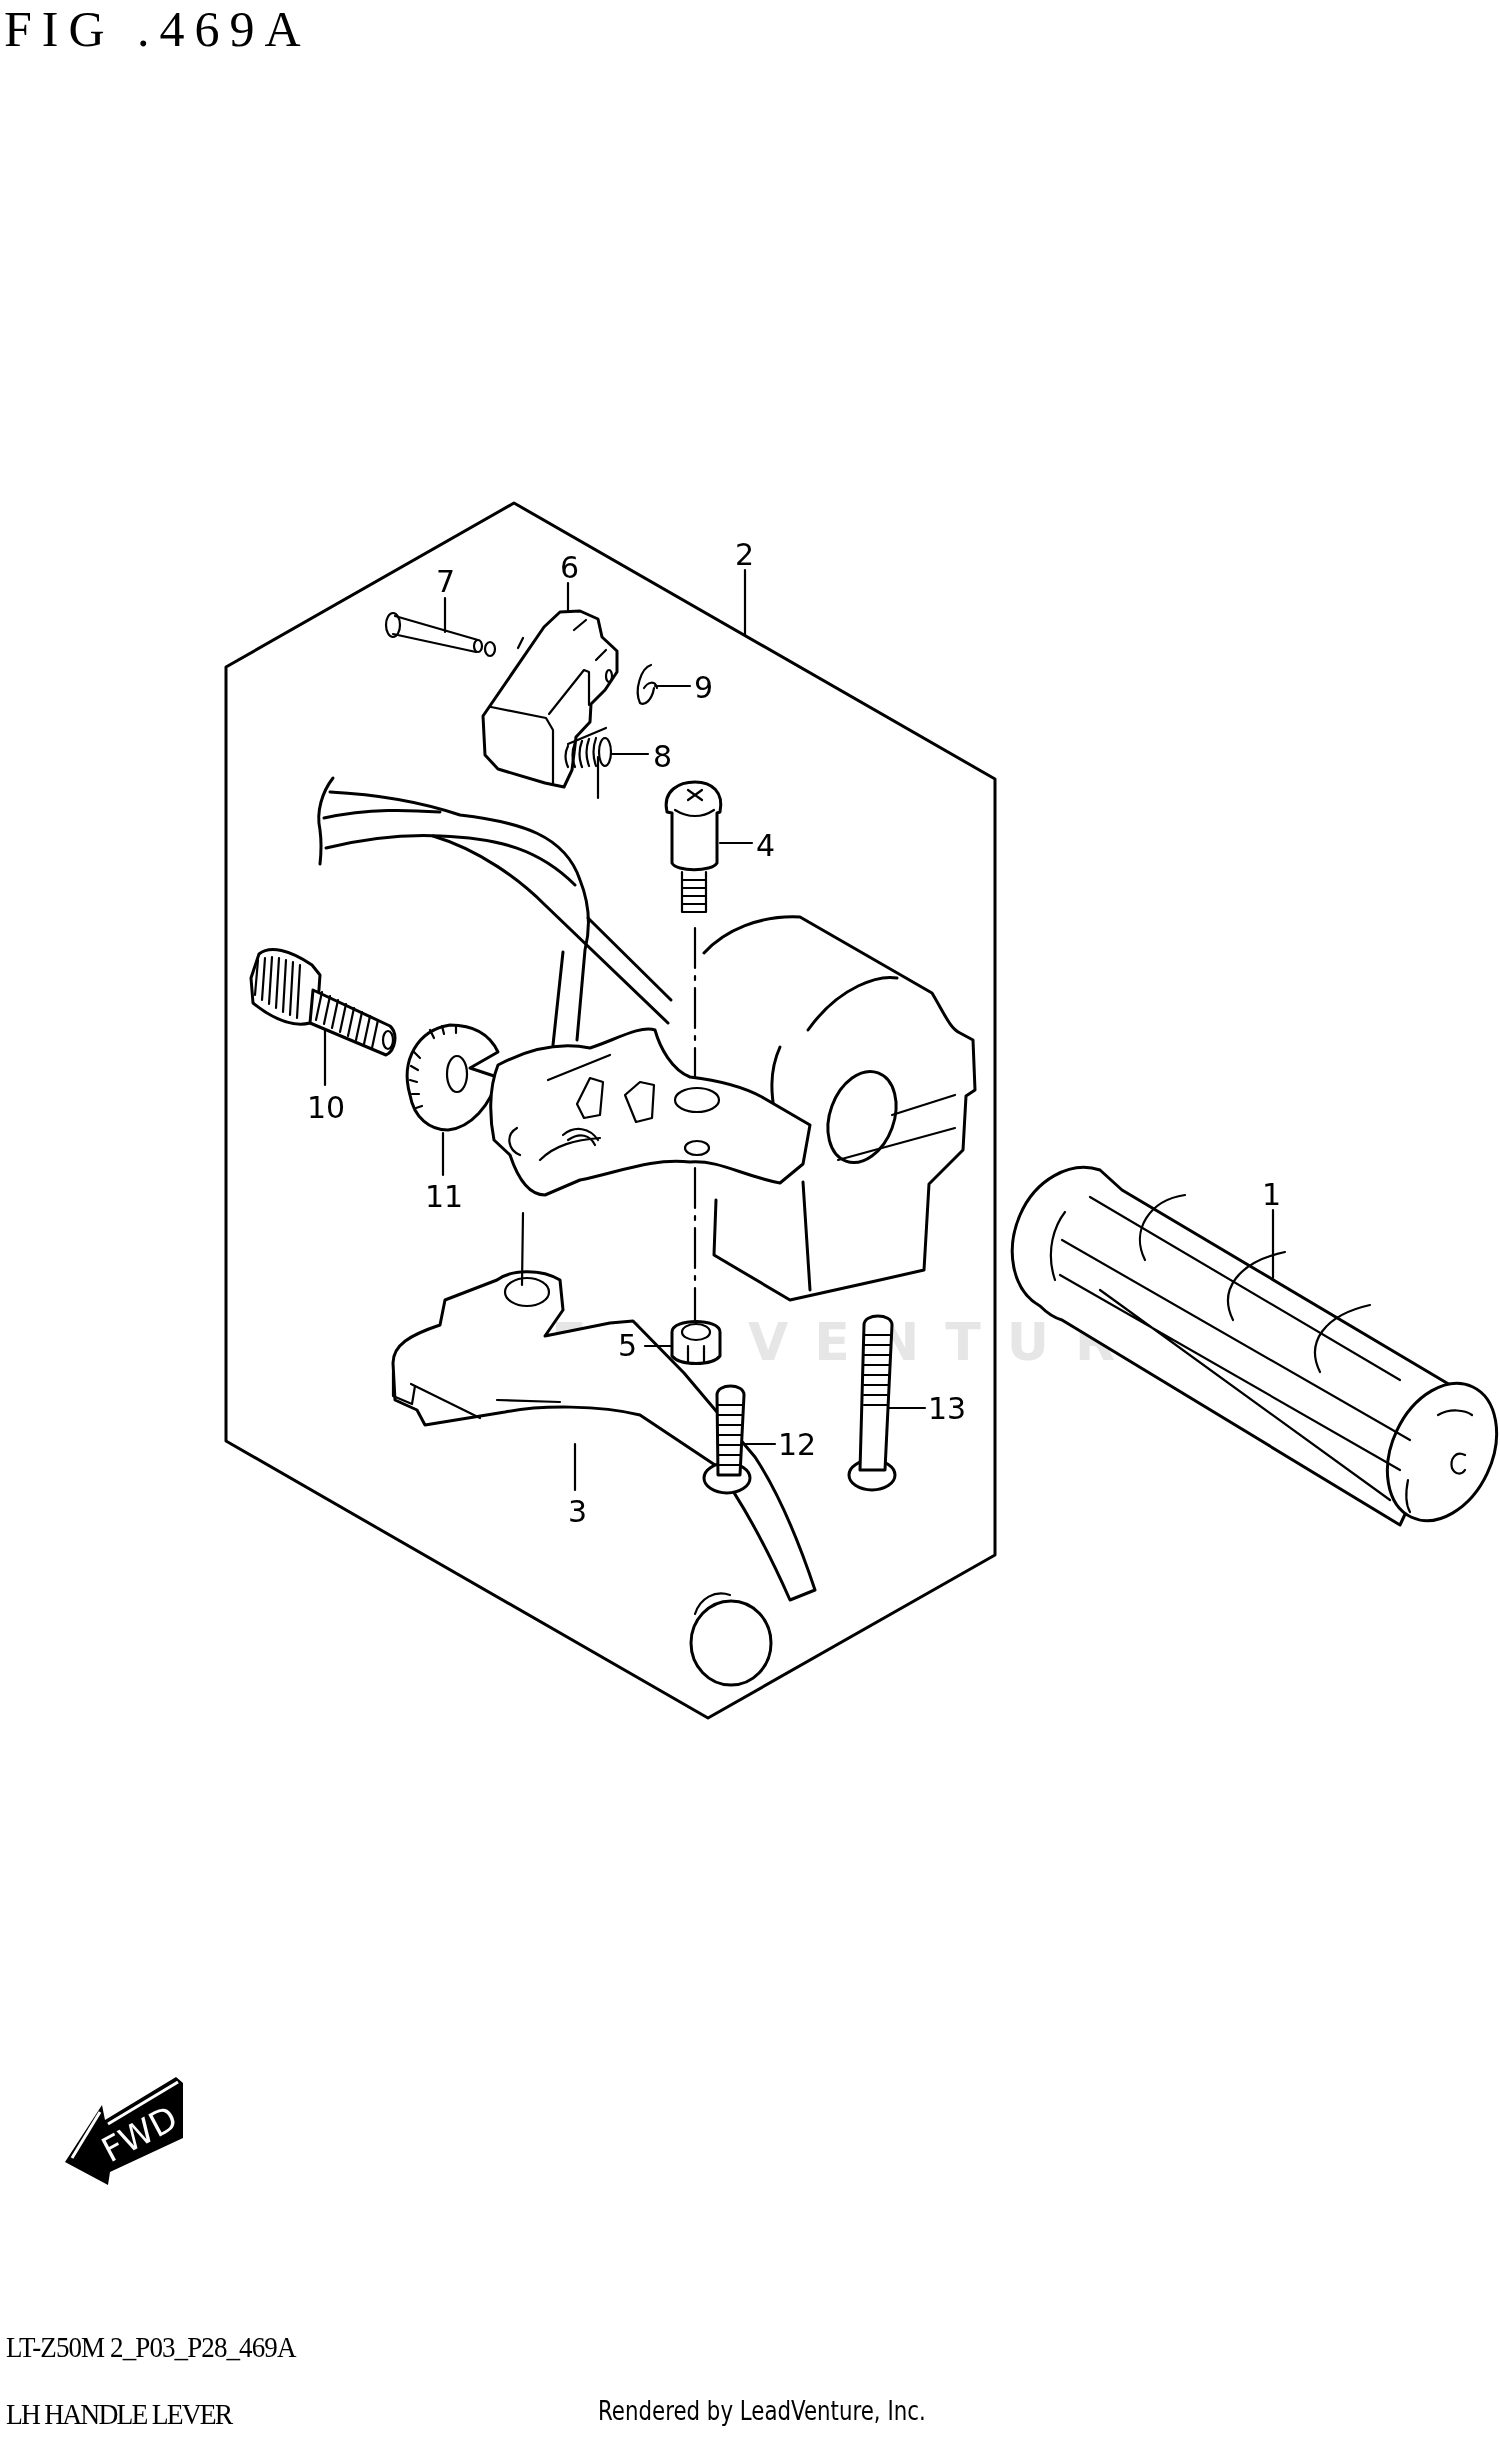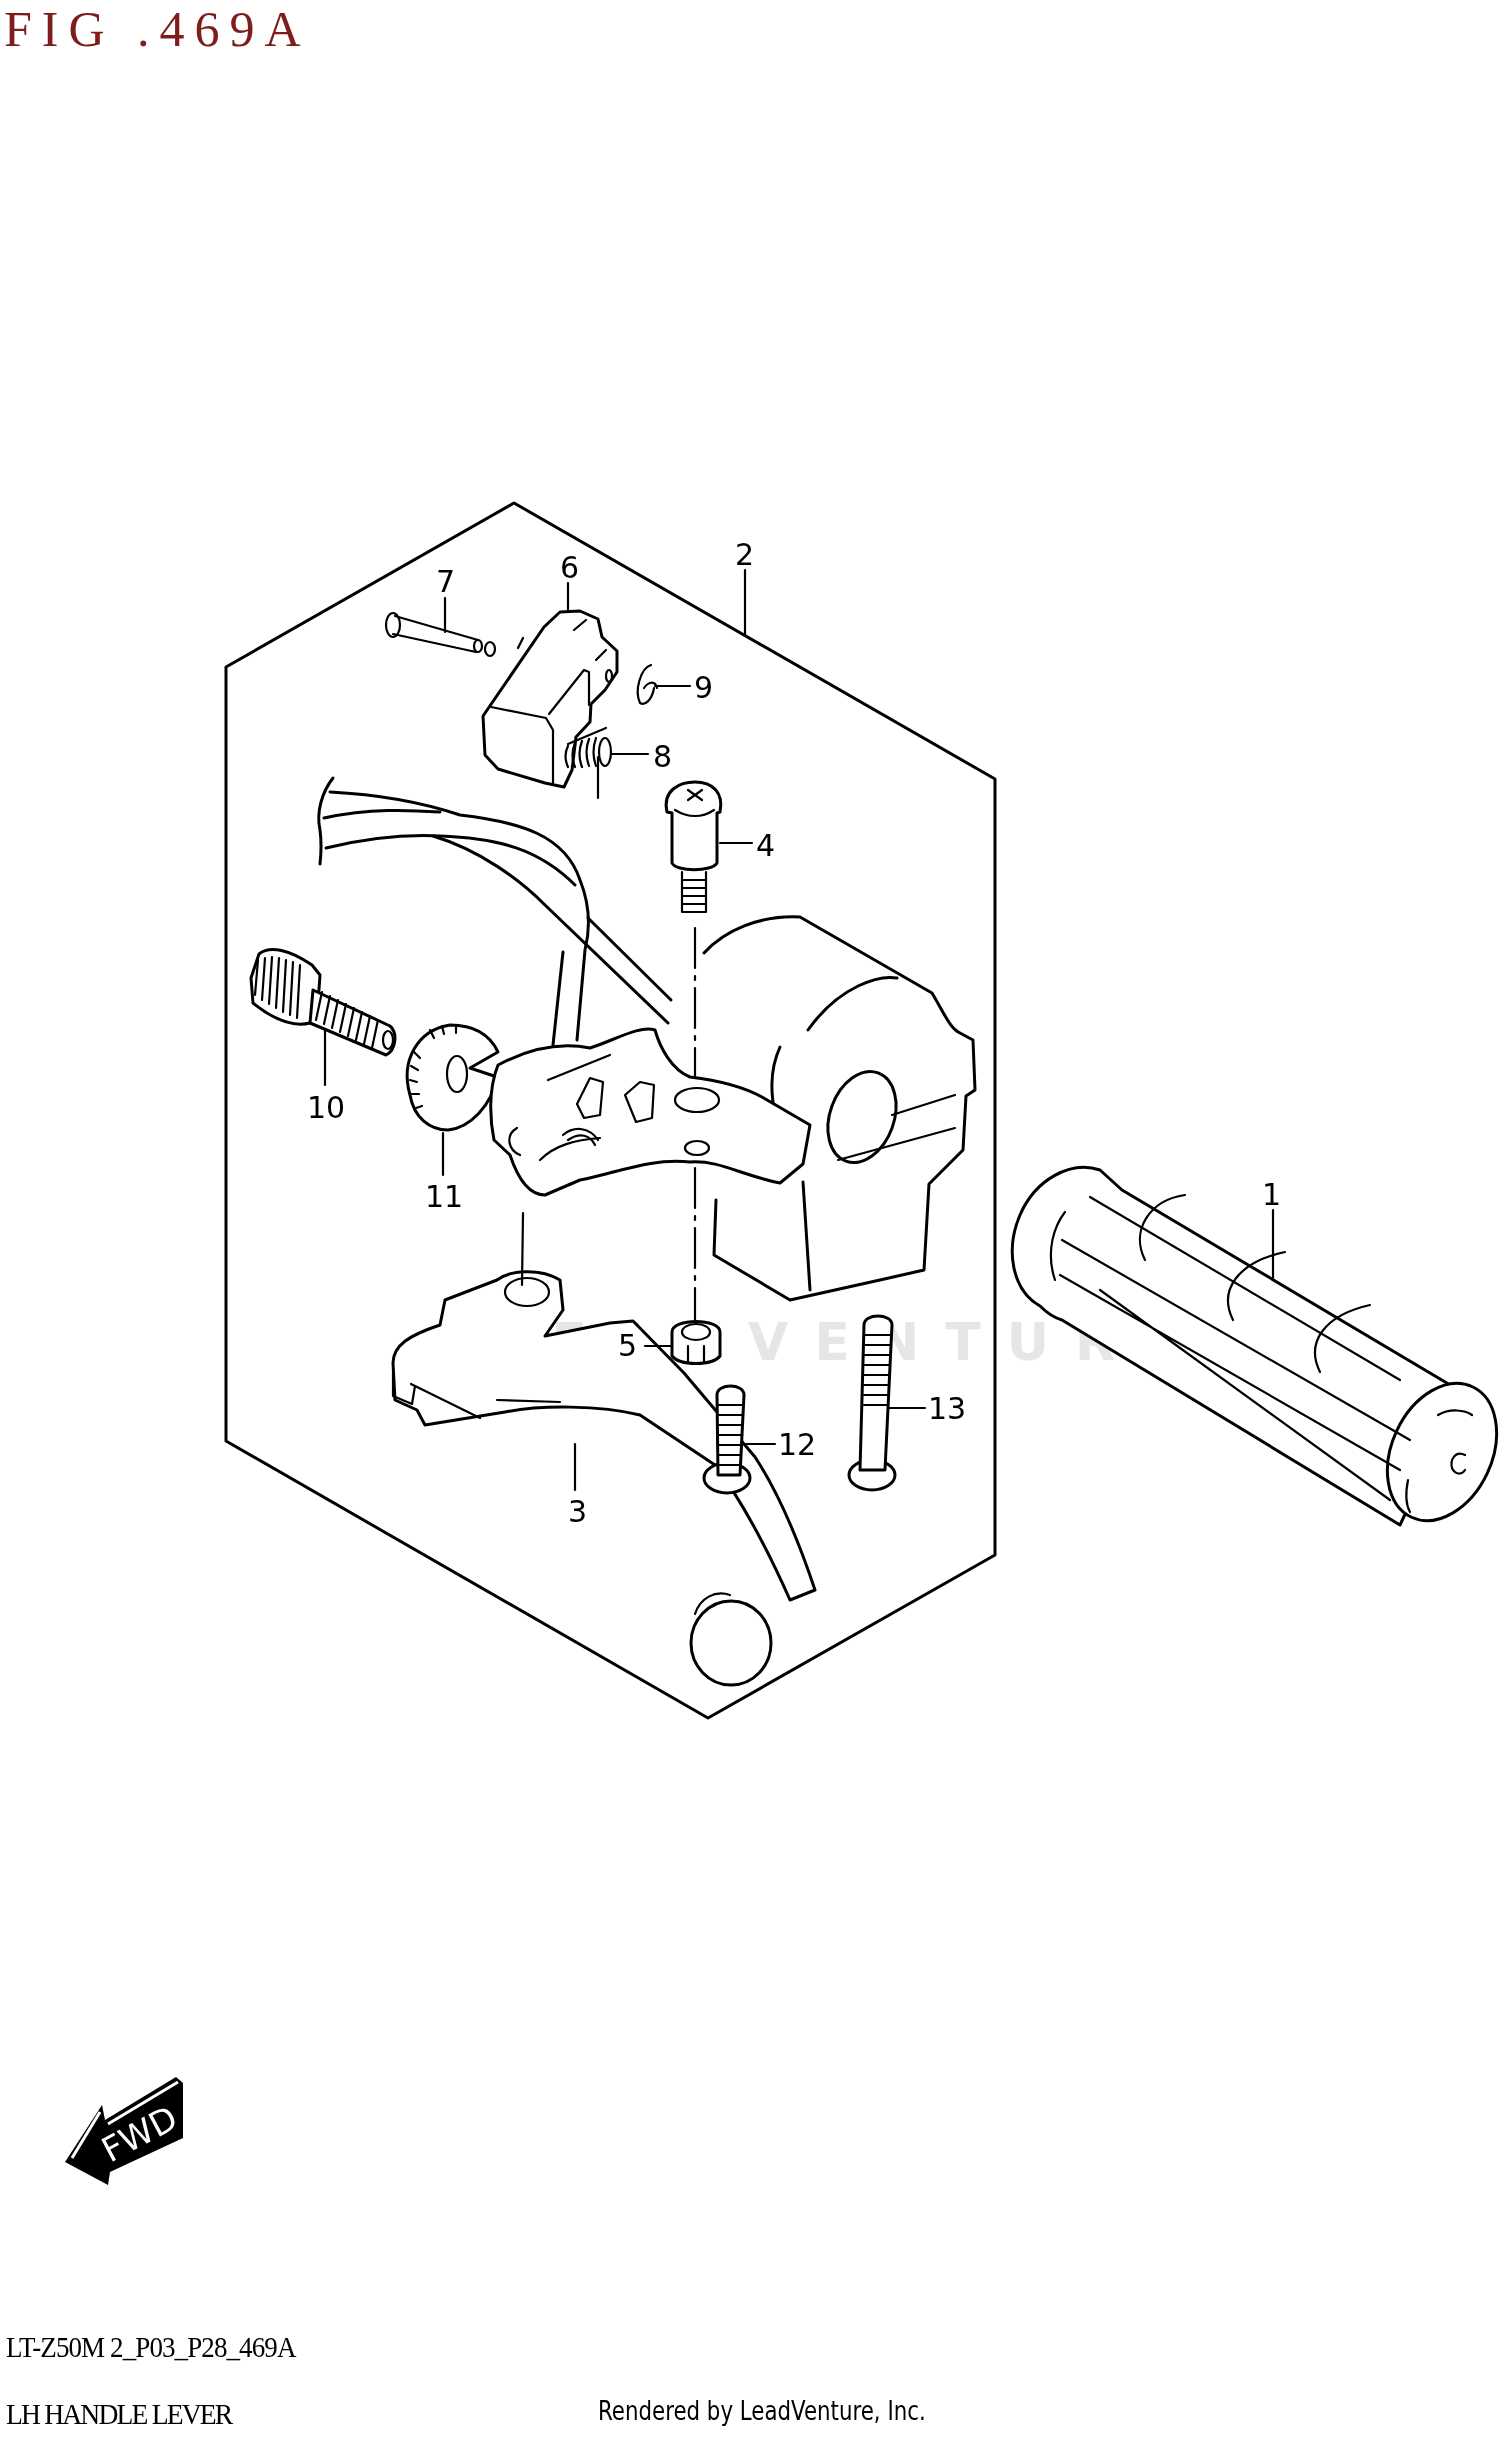--- a/index.html
+++ b/index.html
@@ -1,18 +1,18 @@
 <!DOCTYPE html>
 <html><head>
 <meta charset="utf-8">
 <style>
   html, body { margin: 0; padding: 0; background: #ffffff; }
   body { width: 1500px; height: 2441px; position: relative; overflow: hidden; font-family: "Liberation Mono", monospace; }
   #canvas { position: absolute; left: 0; top: 0; width: 1500px; height: 2441px; }
-  .title { position: absolute; left: 4px; top: 4px; font-family: "Liberation Serif", serif; font-size: 50px; letter-spacing: 10px; color: #7f1d1d; font-weight: normal; line-height: 1; }
+  .title { position: absolute; left: 4px; top: 4px; font-family: "Liberation Serif", serif; font-size: 50px; letter-spacing: 10px; color: #000000; font-weight: normal; line-height: 1; }
   .code { position: absolute; left: 6px; top: 2330px; font-family: "Liberation Serif", serif; font-size: 30px; color: #000; letter-spacing: -1px; transform: scaleX(0.9); transform-origin: left top; }
   .name { position: absolute; left: 6px; top: 2397px; font-family: "Liberation Serif", serif; font-size: 30px; color: #000; letter-spacing: -2px; transform: scaleX(0.92); transform-origin: left top; }
   .credit { position: absolute; left: 598px; top: 2396px; font-family: "DejaVu Sans", sans-serif; font-size: 26px; color: #000; transform: scaleX(0.82); transform-origin: left top; }
   svg text.lbl { font-family: "DejaVu Sans", sans-serif; font-size: 30px; fill: #000; }
   svg .ln { stroke: #000; stroke-width: 3; fill: none; stroke-linecap: round; stroke-linejoin: round; }
   svg .thin { stroke: #000; stroke-width: 2.2; fill: none; stroke-linecap: round; stroke-linejoin: round; }
   svg .fillw { fill: #fff; }
   svg .wm { font-family: "DejaVu Sans", sans-serif; font-size: 52px; fill: #e6e6e6; letter-spacing: 26px; font-weight: bold; }
 </style>
 </head>

